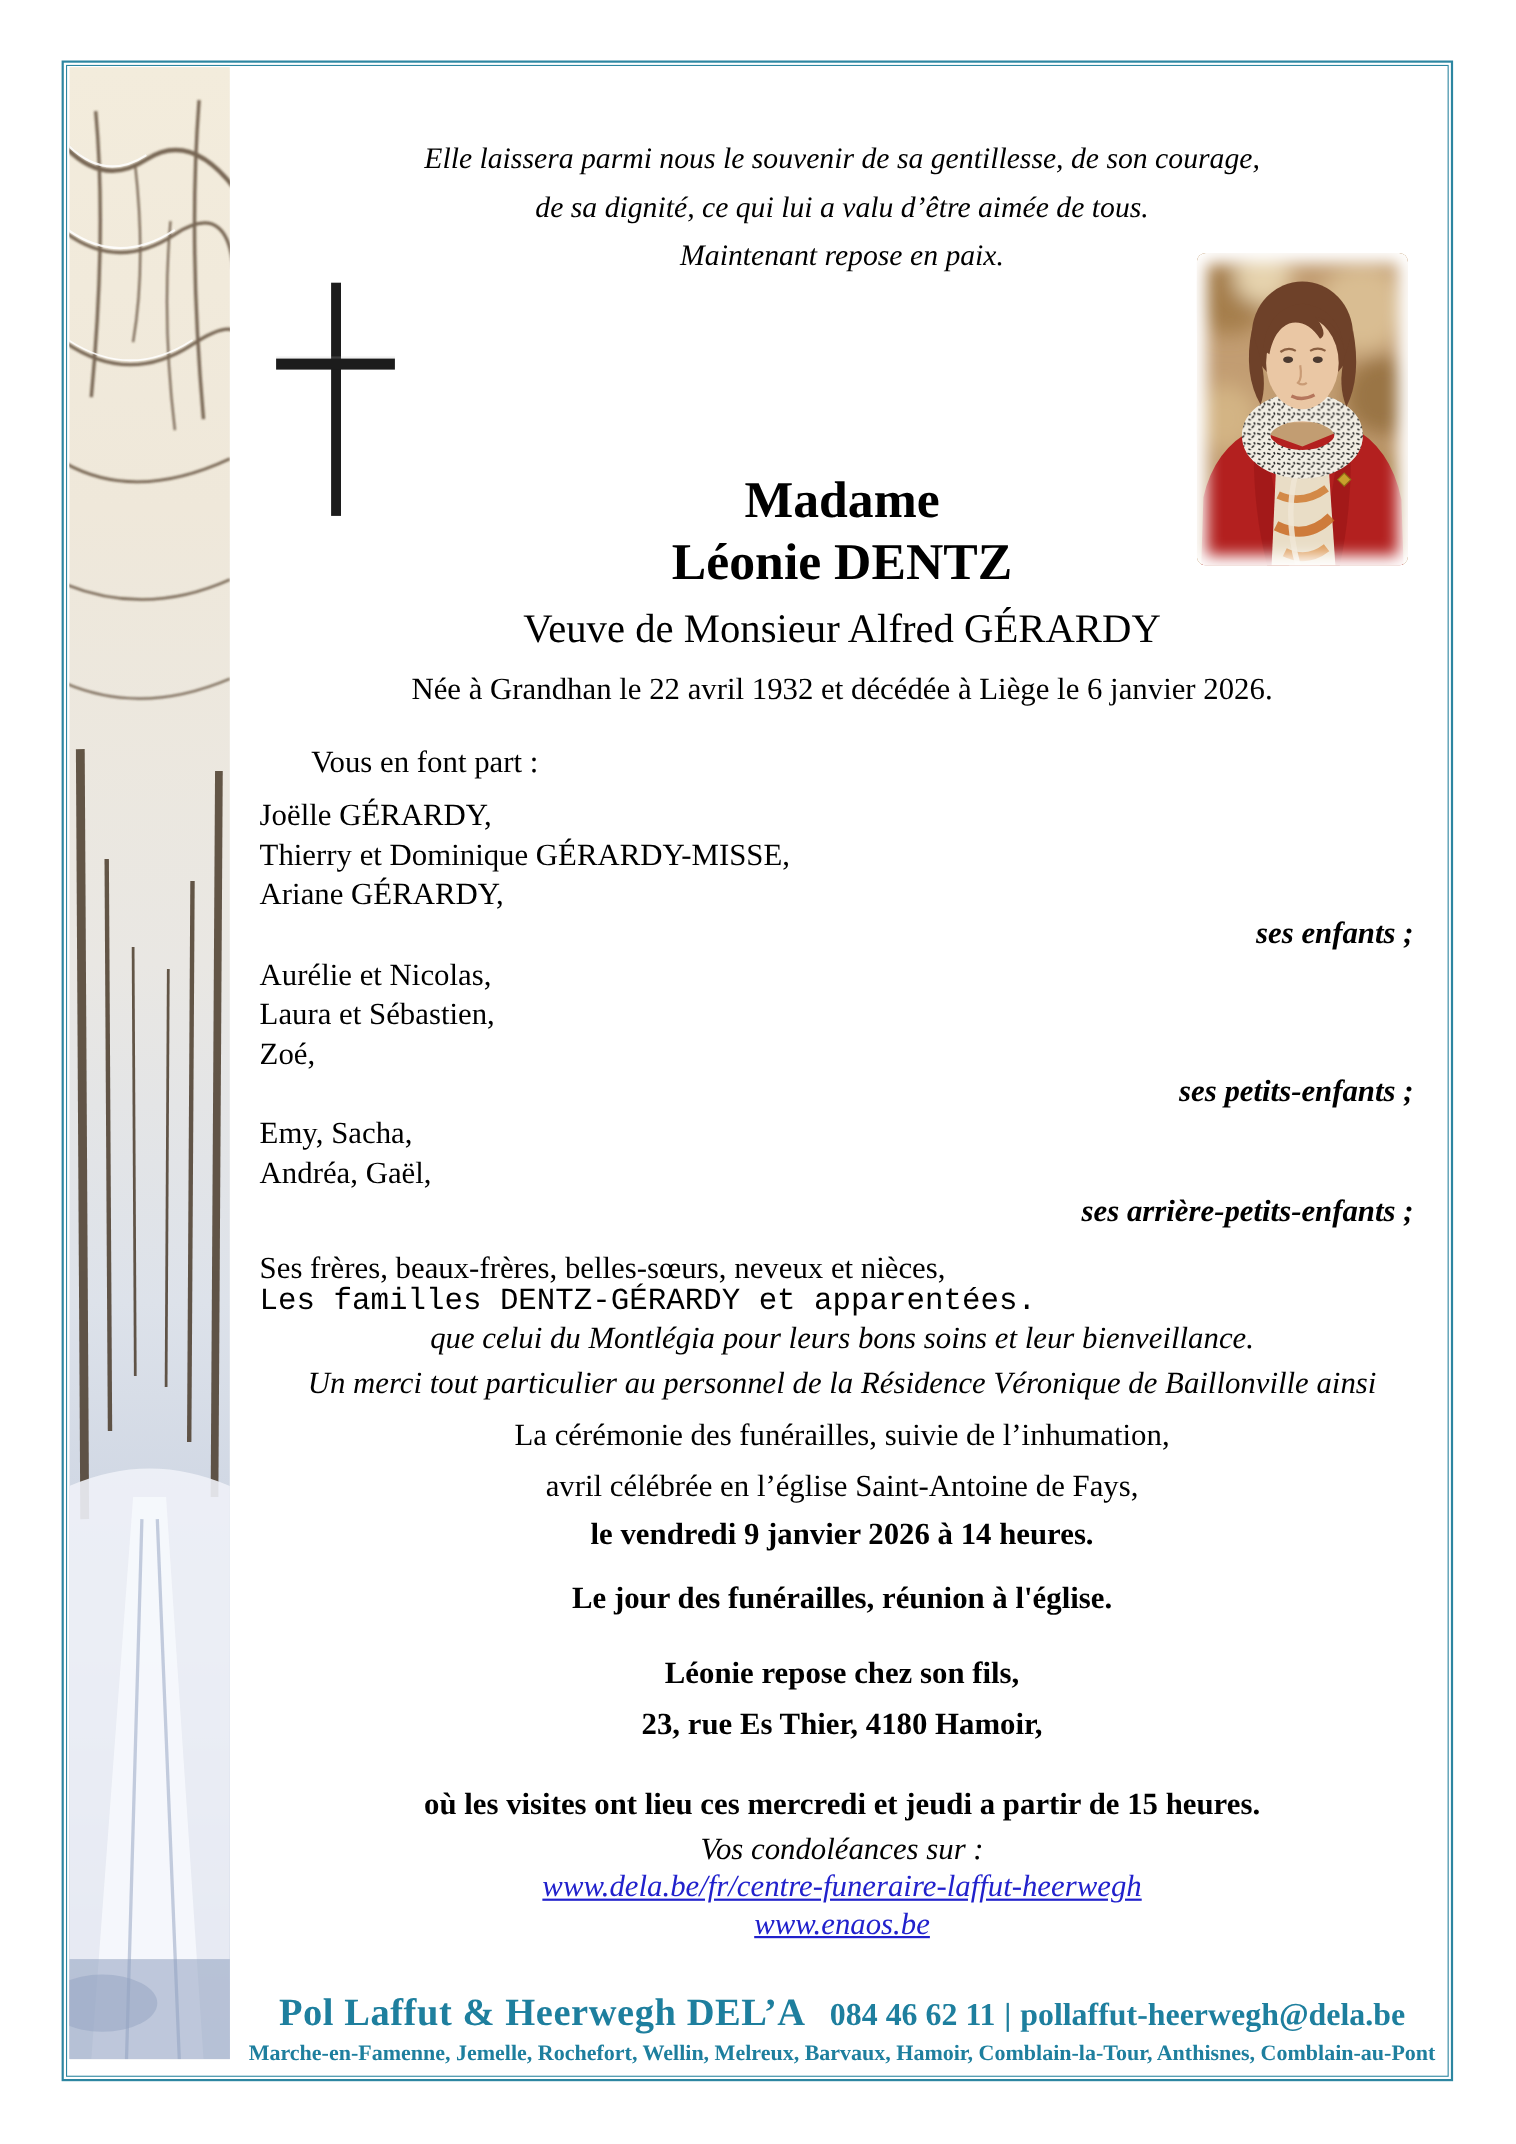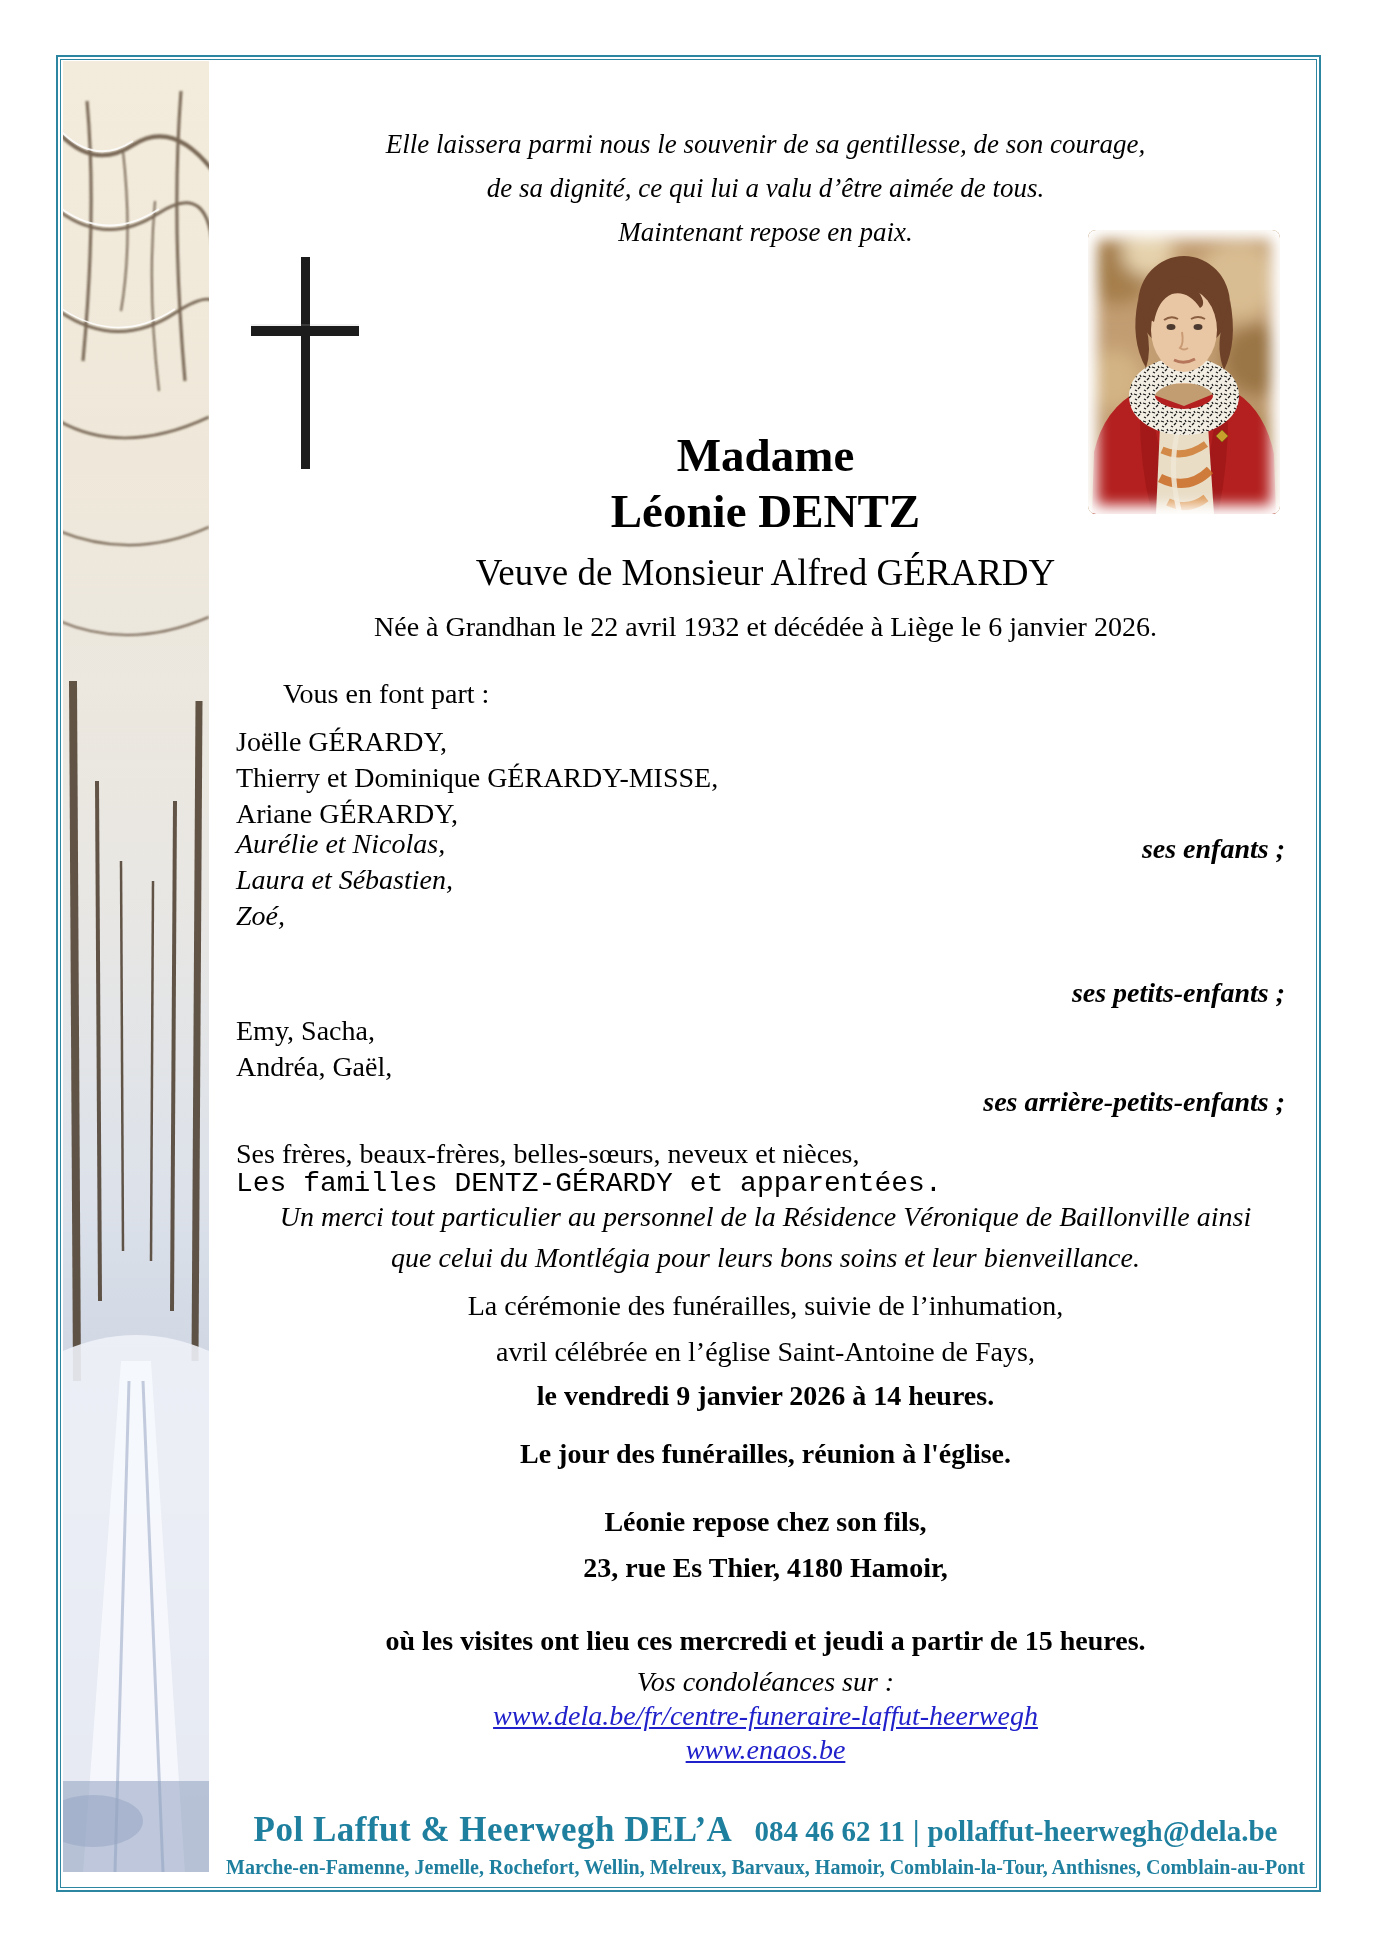--- a/index.html
+++ b/index.html
@@ -25,21 +25,21 @@
   .rl{position:absolute;left:208px;width:1077px;text-align:right;font-weight:bold;font-style:italic;font-size:28px;}
 
   .intro{top:122px;font-style:italic;font-size:27px;line-height:44px;}
   .title{font-weight:bold;font-size:47px;line-height:50px;}
   .t1{top:430px;} .t2{top:486px;}
   .subtitle{top:551px;font-size:37px;}
   .life{top:611px;font-size:28px;}
 
   .body-text{font-size:28px;line-height:36px;}
   .lead{top:676px;margin-left:47px;}
-  .names1{top:724px;} .names2{top:826px;font-style:italic;} .names3{top:1013px;}
+  .names1{top:724px;} .names2{top:869px;} .names3{top:1013px;}
   .rel1{top:833px;} .rel2{top:977px;} .rel3{top:1086px;}
   .siblings{top:1136px;} .families{top:1166px;font-family:Liberation Mono, monospace;}
 
   .thanks{top:1196px;font-style:italic;font-size:28px;line-height:41px;}
 
   .cer1{top:1290px;font-size:28px;}
   .cer2{top:1336px;font-size:28px;}
   .cer3{top:1380px;font-size:28px;font-weight:bold;}
   .cer4{top:1438px;font-size:28px;font-weight:bold;}
   .rep1{top:1506px;font-size:28px;font-weight:bold;}
@@ -194,22 +194,22 @@
 <div class="lc body-text names3">
   <div>Emy, Sacha,</div>
   <div>Andréa, Gaël,</div>
 </div>
 <div class="rl rel3">ses arrière-petits-enfants ;</div>
 
 <div class="lc body-text siblings">Ses frères, beaux-frères, belles-sœurs, neveux et nièces,</div>
 <div class="lc body-text families">Les familles DENTZ-GÉRARDY et apparentées.</div>
 
 <div class="cc thanks">
+  <div>que celui du Montlégia pour leurs bons soins et leur bienveillance.</div>
   <div>Un merci tout particulier au personnel de la Résidence Véronique de Baillonville ainsi</div>
-  <div>que celui du Montlégia pour leurs bons soins et leur bienveillance.</div>
 </div>
 
 <div class="cc cer1">La cérémonie des funérailles, suivie de l’inhumation,</div>
 <div class="cc cer2">avril célébrée en l’église Saint-Antoine de Fays,</div>
 <div class="cc cer3">le vendredi 9 janvier 2026 à 14 heures.</div>
 <div class="cc cer4">Le jour des funérailles, réunion à l'église.</div>
 
 <div class="cc rep1">Léonie repose chez son fils,</div>
 <div class="cc rep2">23, rue Es Thier, 4180 Hamoir,</div>
 <div class="cc rep3">où les visites ont lieu ces mercredi et jeudi a partir de 15 heures.</div>

